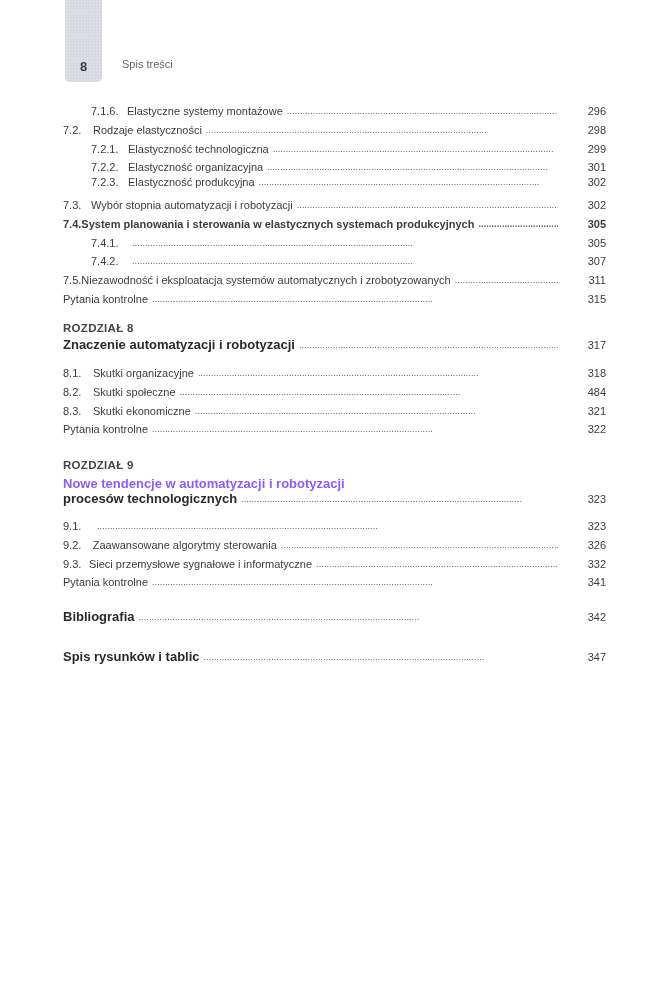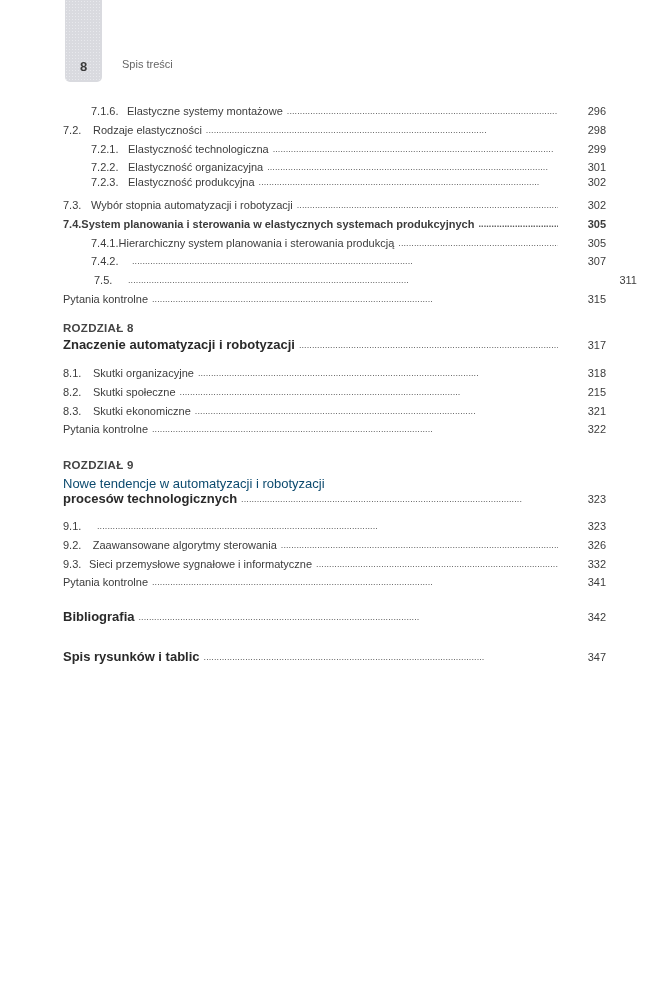--- a/index.html
+++ b/index.html
@@ -87,22 +87,22 @@
     left: 63px;
     font-size: 11.5px;
     font-weight: bold;
     color: #444;
     letter-spacing: 0.3px;
   }
   .chapter-title {
     position: absolute;
     left: 63px;
     font-size: 13px;
-    font-weight: normal;
-    color: #0c4a6e;
+    font-weight: bold;
+    color: #8b5cf6;
     line-height: 17px;
     text-align: right;
   }
   .bold-row .title {
     font-weight: bold;
     font-size: 13px;
     color: #2a2a2a;
   }
 </style>
 </head>
@@ -151,31 +151,31 @@
       <span class="page">302</span>
     </div>
     <div class="row" style="left: 63px; top: 216.8px; width: 543px; font-weight: bold;">
       <span class="num" style="width: 30px;">7.4.</span>
       <span class="title">System planowania i sterowania w elastycznych systemach produkcyjnych</span>
       <span class="dots"></span>
       <span class="page">305</span>
     </div>
     <div class="row" style="left: 91px; top: 235.6px; width: 515px;">
       <span class="num" style="width: 37px;">7.4.1.</span>
-      <span class="title">Hierarchiczny system planowania i sterowania produkcją</span>
       <span class="dots"></span>
       <span class="page">305</span>
     </div>
     <div class="row" style="left: 91px; top: 254.4px; width: 515px;">
       <span class="num" style="width: 37px;">7.4.2.</span>
       <span class="dots"></span>
       <span class="page">307</span>
     </div>
-    <div class="row" style="left: 63px; top: 273.2px; width: 543px; margin-left: 31px;">
+    <div class="row" style="left: 63px; top: 273.2px; width: 543px;">
       <span class="num" style="width: 30px;">7.5.</span>
+      <span class="title">Niezawodność i eksploatacja systemów automatycznych i zrobotyzowanych</span>
       <span class="dots"></span>
       <span class="page">311</span>
     </div>
     <div class="row" style="left: 63px; top: 292px; width: 543px;">
       <span class="title">Pytania kontrolne</span>
       <span class="dots"></span>
       <span class="page">315</span>
     </div>
     <div class="chapter-label" style="top: 322px;">ROZDZIAŁ 8</div>
     <div class="row bold-row" style="left: 63px; top: 338px; width: 543px;">
@@ -186,21 +186,21 @@
     <div class="row" style="left: 63px; top: 366px; width: 543px;">
       <span class="num" style="width: 30px;">8.1.</span>
       <span class="title">Skutki organizacyjne</span>
       <span class="dots"></span>
       <span class="page">318</span>
     </div>
     <div class="row" style="left: 63px; top: 384.8px; width: 543px;">
       <span class="num" style="width: 30px;">8.2.</span>
       <span class="title">Skutki społeczne</span>
       <span class="dots"></span>
-      <span class="page">215</span>
+      <span class="page">484</span>
     </div>
     <div class="row" style="left: 63px; top: 403.6px; width: 543px;">
       <span class="num" style="width: 30px;">8.3.</span>
       <span class="title">Skutki ekonomiczne</span>
       <span class="dots"></span>
       <span class="page">321</span>
     </div>
     <div class="row" style="left: 63px; top: 422.4px; width: 543px;">
       <span class="title">Pytania kontrolne</span>
       <span class="dots"></span>

